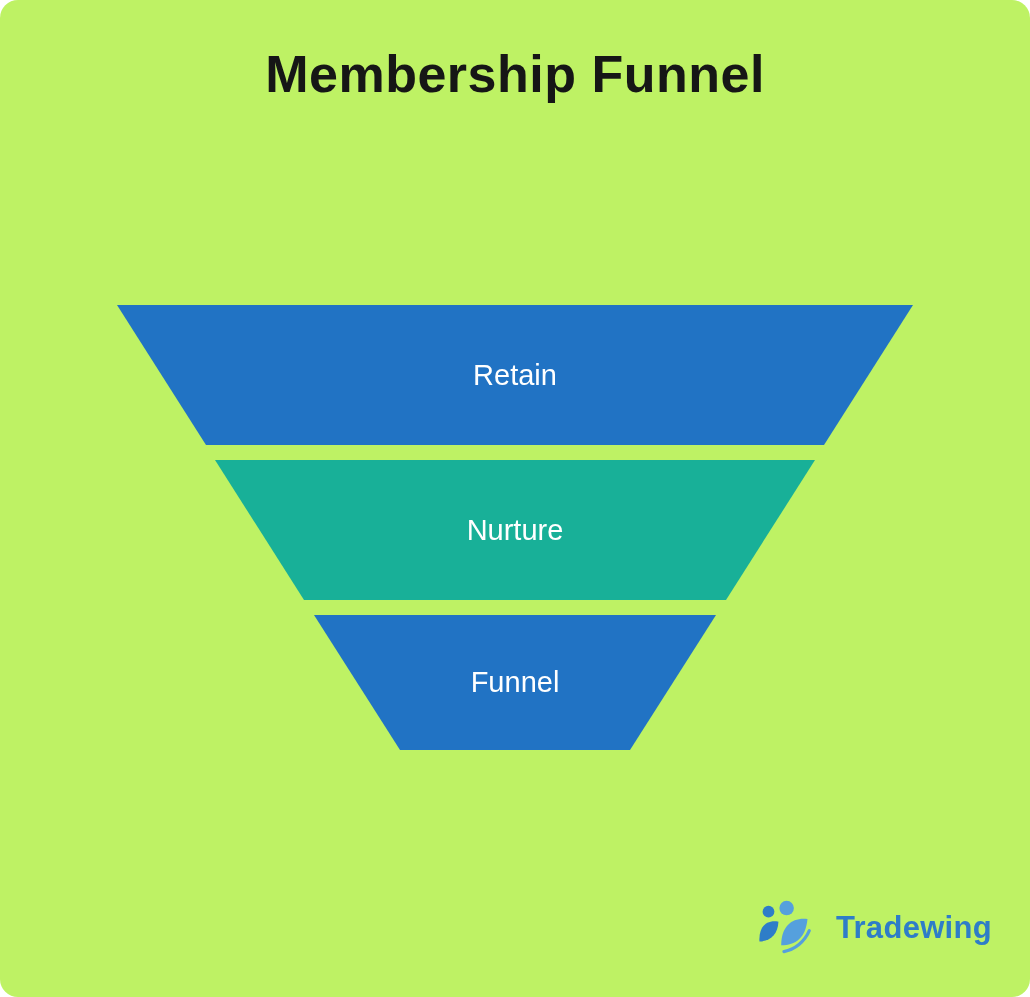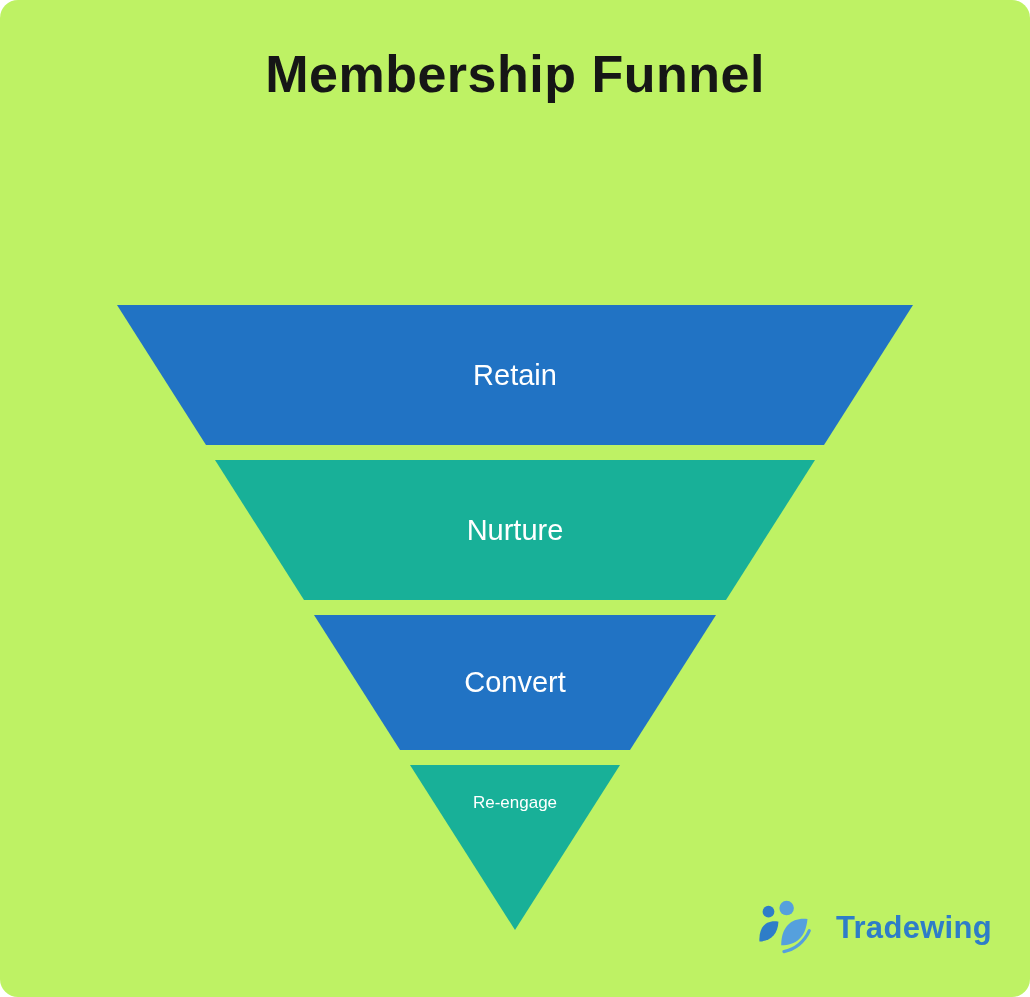--- a/index.html
+++ b/index.html
@@ -93,26 +93,23 @@
 
   <div class="segment seg-2" style="background: rgb(33, 115, 196);">
     <span class="stage-label">Retain</span>
   </div>
 
   <div class="segment seg-3" style="background: rgb(24, 176, 152);">
     <span class="stage-label">Nurture</span>
   </div>
 
   <div class="segment seg-4" style="background: rgb(33, 115, 196);">
-    <span class="stage-label">Convert</span>
+    <span class="stage-label">Funnel</span>
   </div>
 
-  <div class="segment seg-5" style="background: rgb(24, 176, 152);">
-    <span class="stage-label">Re-engage</span>
-  </div>
 
   <div class="brand">
     <svg class="brand-icon" viewBox="0 0 64 64" aria-hidden="true">
       <circle cx="16" cy="14" r="6.5" fill="#2e7dc8"></circle>
       <path d="M6 47 C5 29 15 23 27 25 C26 39 19 46 6 47 Z" fill="#2e7dc8"></path>
       <circle cx="36" cy="10" r="8" fill="#55a0dd"></circle>
       <path d="M30 51 C30 29 43 20 59 22 C57 43 46 51 30 51 Z" fill="#55a0dd"></path>
       <path d="M33 58 C45 56 56 47 61 35" stroke="#55a0dd" stroke-width="3.5" fill="none" stroke-linecap="round"></path>
     </svg>
     <span class="brand-text">Tradewing</span>

